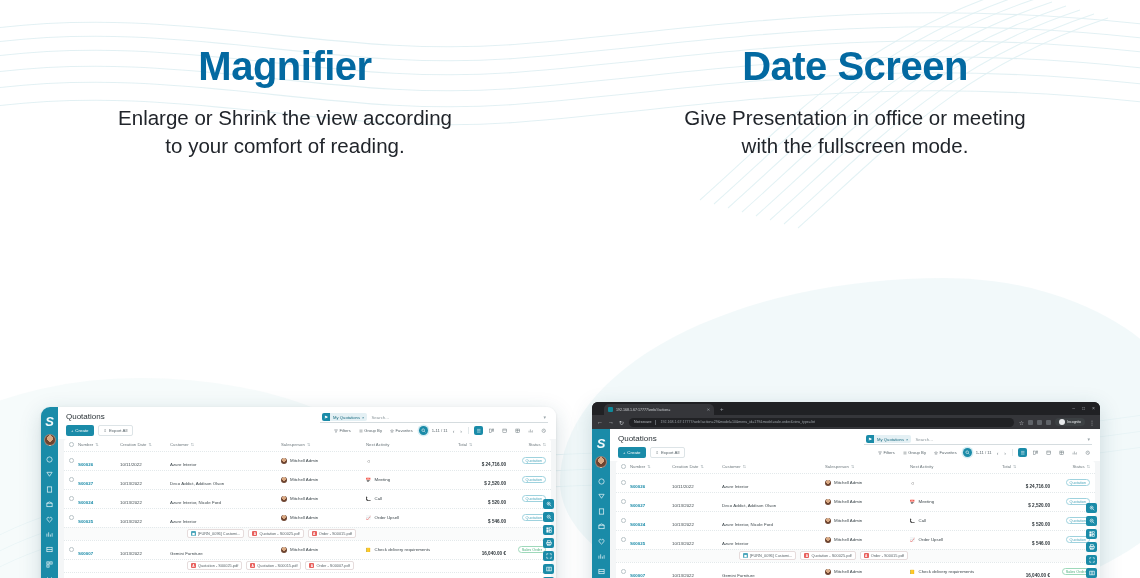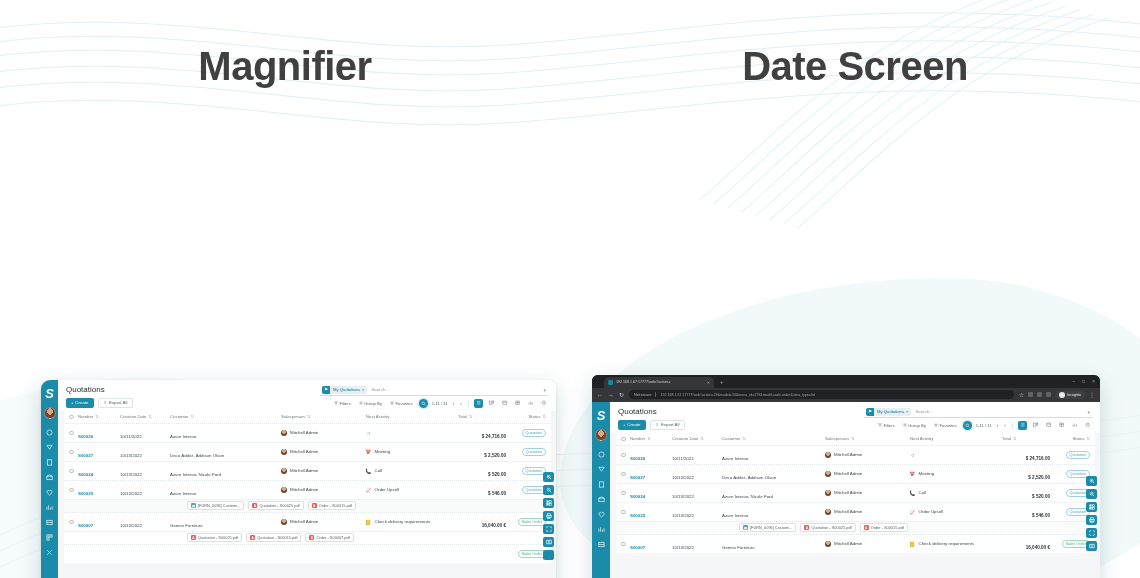--- a/index.html
+++ b/index.html
@@ -20,21 +20,21 @@
   .blob-bl {
     position:absolute; left:-120px; bottom:-60px; width:520px; height:260px;
     background:#eef7f8; border-radius:50% 50% 45% 55% / 55% 45% 55% 45%;
     opacity:.5; z-index:0;
   }
 
   
   .heads { position:relative; z-index:2; display:flex; width:1140px; }
   .head-col { width:570px; text-align:center; padding-top:44px; }
   .head-title {
-    font-size:40px; font-weight:700; color:#404040; letter-spacing:-.5px;
+    font-size:40px; font-weight:700; color:#0369a1; letter-spacing:-.5px;
     line-height:1.1;
   }
   .head-sub {
     margin-top:16px; font-size:20.5px; color:#21252b; line-height:1.35; font-weight:400;
   }
 
   
   .devices { position:relative; z-index:2; }
 
   
@@ -258,25 +258,30 @@
     <path d="M-10,572 C120,502 260,532 420,502 C600,468 760,502 1150,446"></path>
   </g>
 </svg>
 <div class="blob-br"></div>
 <div class="blob-bl"></div>
 
 <div class="heads">
   <div class="head-col">
     <div class="head-title">Magnifier</div>
     <div class="head-sub">
-      <br>
+      <span>Enlarge or Shrink the view according</span><br>
+      <span>to your comfort of reading.</span>
     </div>
   </div>
   <div class="head-col">
     <div class="head-title">Date Screen</div>
+    <div class="head-sub">
+      <span>Give Presentation in office or meeting</span><br>
+      <span>with the fullscreen mode.</span>
+    </div>
   </div>
 </div>
 
 <div class="devices">
 
   <div class="tablet">
     <div class="side">
       <div class="logo-wrap">
         <span class="logo-s">S</span>
       </div>

